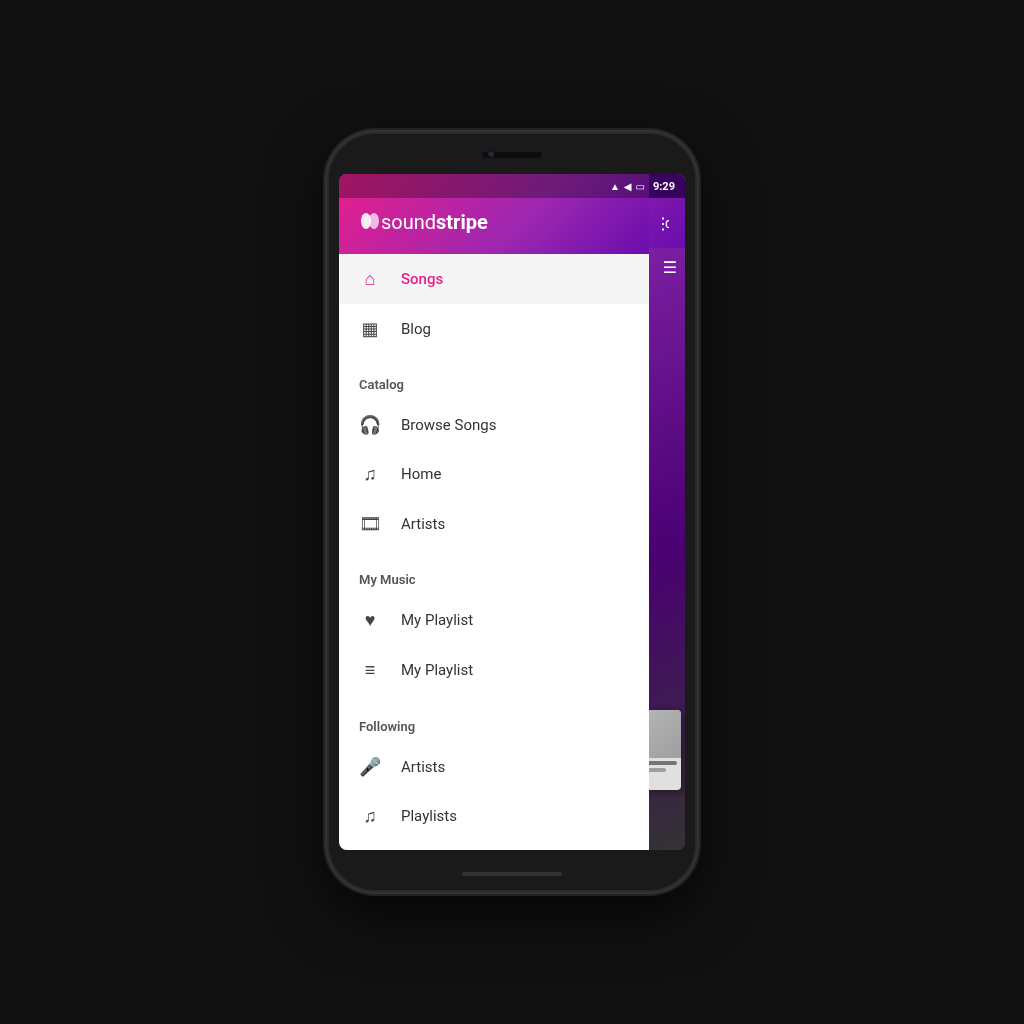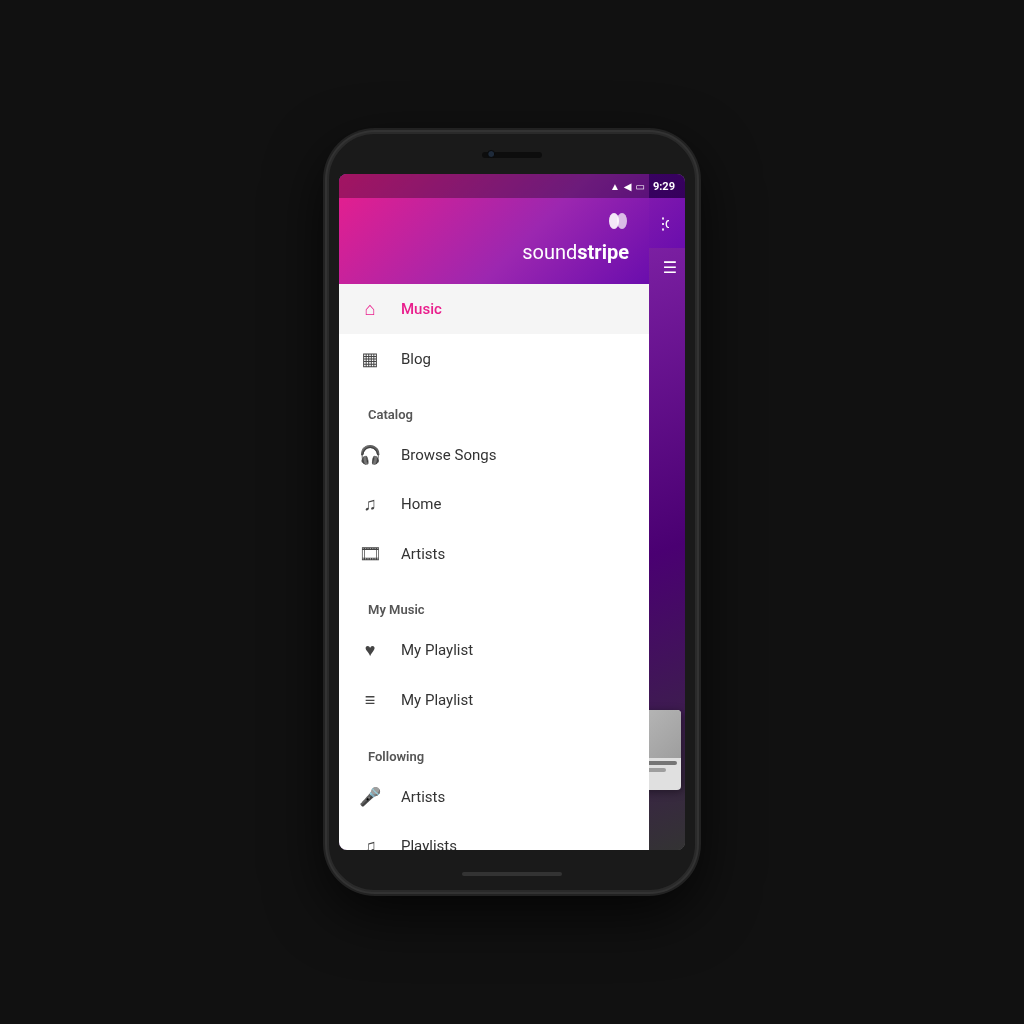--- a/index.html
+++ b/index.html
@@ -119,24 +119,23 @@
       scrollbar-width: none;
     }
 
     .drawer::-webkit-scrollbar { display: none; }
 
     
     .drawer-header {
       background: linear-gradient(135deg, #e91e8c 0%, #9c27b0 60%, #6a0dad 100%);
       padding: 36px 20px 20px 20px;
       display: flex;
-      align-items: flex-end;
-      gap: 8px;
+      align-items: flex-start;
+      gap: 0;
       flex-shrink: 0;
-      flex-direction: column;
     }
 
     .logo-icon {
       width: 22px;
       height: 22px;
       flex-shrink: 0;
     }
 
     .logo-text {
       color: white;
@@ -179,21 +178,21 @@
       font-size: 15px;
       color: #333;
     }
 
     .menu-item.active .item-label {
       color: #e91e8c;
       font-weight: 500;
     }
 
     .section-header {
-      padding: 16px 20px 8px 29px;
+      padding: 16px 20px 8px 20px;
       font-size: 13px;
       font-weight: 600;
       color: #555;
     }
 
     .divider {
       height: 1px;
       background: #e0e0e0;
       margin: 4px 0;
     }
@@ -335,21 +334,21 @@
           <ellipse cx="7" cy="11" rx="5" ry="8" opacity="0.9"></ellipse>
           <ellipse cx="15" cy="11" rx="5" ry="8" opacity="0.7"></ellipse>
         </svg>
         <span class="logo-text">
           <span>sound</span><strong>stripe</strong>
         </span>
       </div>
 
       <div class="menu-item active">
         <span class="item-icon">⌂</span>
-        <span class="item-label">Music</span>
+        <span class="item-label">Songs</span>
       </div>
 
       <div class="menu-item">
         <span class="item-icon">▦</span>
         <span class="item-label">Blog</span>
       </div>
 
       <div class="divider"></div>
 
       <div class="section-header">Catalog</div>

